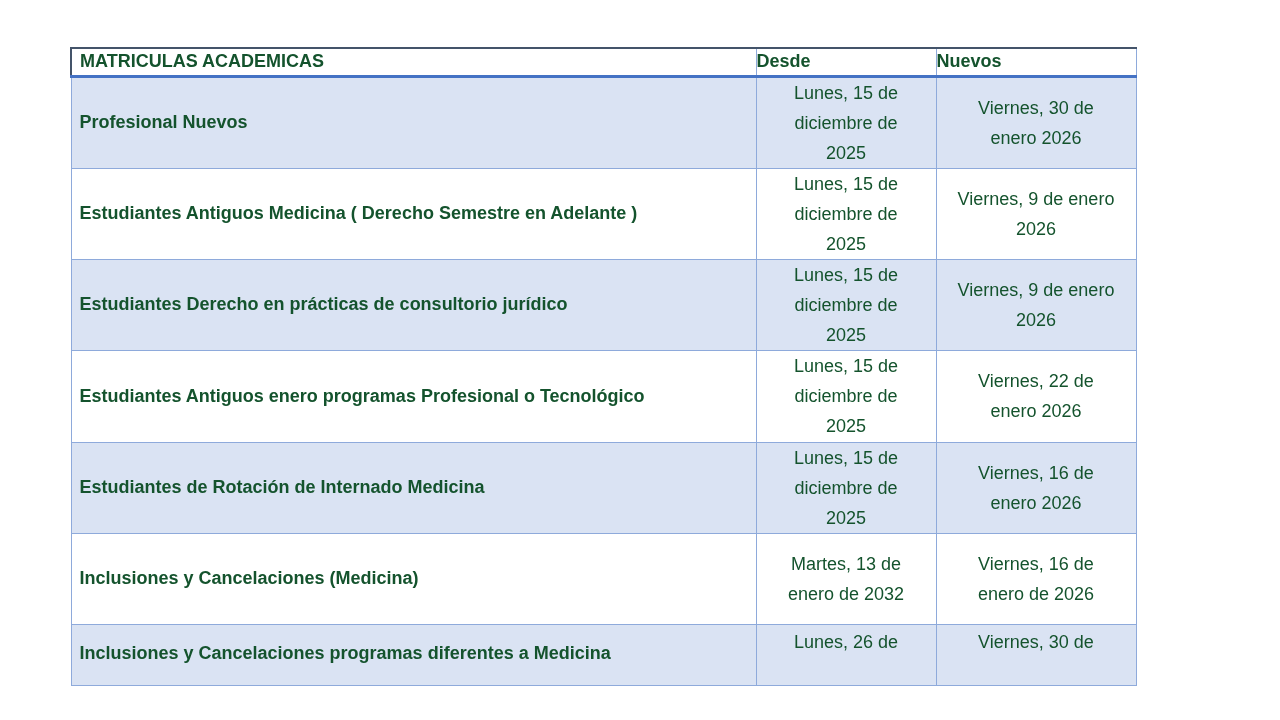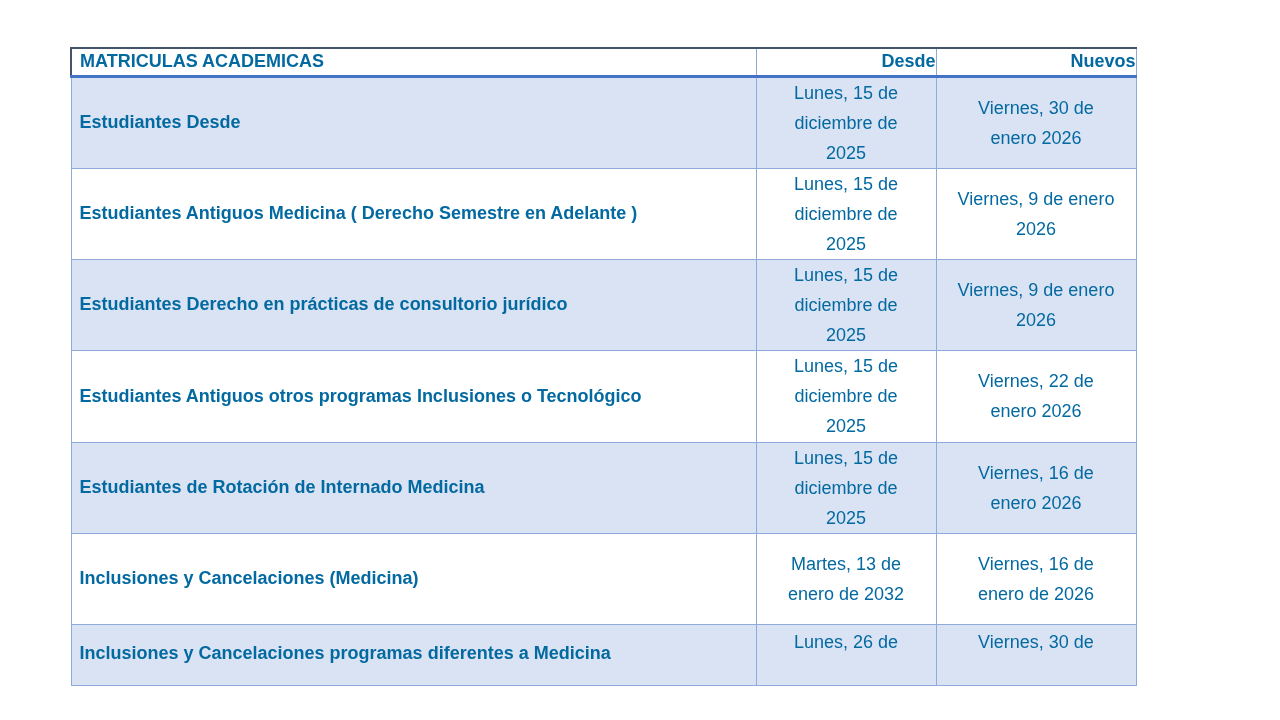--- a/index.html
+++ b/index.html
@@ -16,31 +16,31 @@
     width: 1065px;
     border-collapse: collapse;
     table-layout: fixed;
   }
   .col-label { width: 685px; }
   .col-desde { width: 180px; }
   .col-hasta { width: 200px; }
 
   th, td {
     border: 1.5px solid #8eaadb;
-    color: #0369a1;
+    color: #14532d;
     overflow: hidden;
   }
   thead th {
     height: 28px;
     font-size: 18px;
     font-weight: bold;
     border-top: 2px solid #44546a;
     border-bottom: 3px solid #4472c4;
     background: #ffffff;
-    text-align: right;
+    text-align: left;
     padding: 0;
   }
   thead th.title-cell {
     text-align: left;
     padding-left: 8px;
     border-left: 2px solid #44546a;
   }
   tbody tr { height: 90px; }
   tbody tr:nth-child(4) { height: 92px; }
   tbody tr:nth-child(5) { height: 91px; }
@@ -83,21 +83,21 @@
   </colgroup>
   <thead>
     <tr>
       <th class="title-cell">MATRICULAS ACADEMICAS</th>
       <th>Desde</th>
       <th>Nuevos</th>
     </tr>
   </thead>
   <tbody>
     <tr>
-      <td class="label-cell">Estudiantes Desde</td>
+      <td class="label-cell">Profesional Nuevos</td>
       <td class="date-cell">Lunes, 15 de
 diciembre de
 2025</td>
       <td class="date-cell">Viernes, 30 de
 enero 2026</td>
     </tr>
     <tr>
       <td class="label-cell">Estudiantes Antiguos Medicina ( Derecho Semestre en Adelante )</td>
       <td class="date-cell">Lunes, 15 de
 diciembre de
@@ -107,21 +107,21 @@
     </tr>
     <tr>
       <td class="label-cell">Estudiantes Derecho en prácticas de consultorio jurídico</td>
       <td class="date-cell">Lunes, 15 de
 diciembre de
 2025</td>
       <td class="date-cell">Viernes, 9 de enero
 2026</td>
     </tr>
     <tr>
-      <td class="label-cell">Estudiantes Antiguos otros programas Inclusiones o Tecnológico</td>
+      <td class="label-cell">Estudiantes Antiguos enero programas Profesional o Tecnológico</td>
       <td class="date-cell">Lunes, 15 de
 diciembre de
 2025</td>
       <td class="date-cell">Viernes, 22 de
 enero 2026</td>
     </tr>
     <tr>
       <td class="label-cell">Estudiantes de Rotación de Internado Medicina</td>
       <td class="date-cell">Lunes, 15 de
 diciembre de

